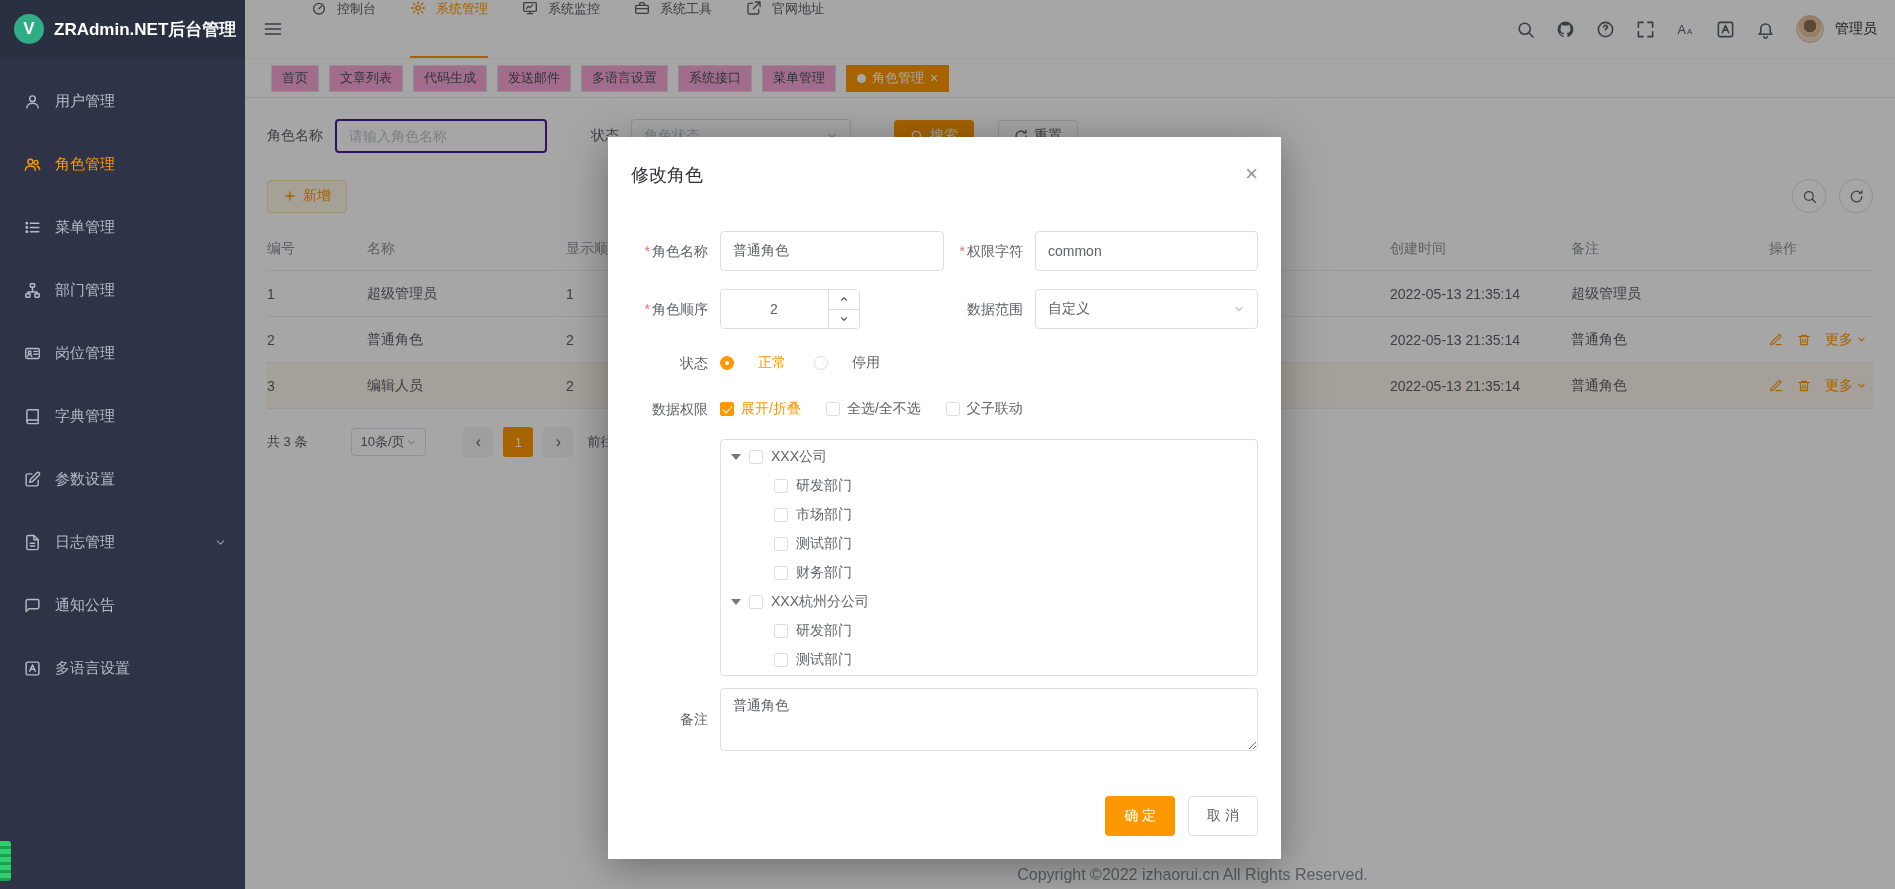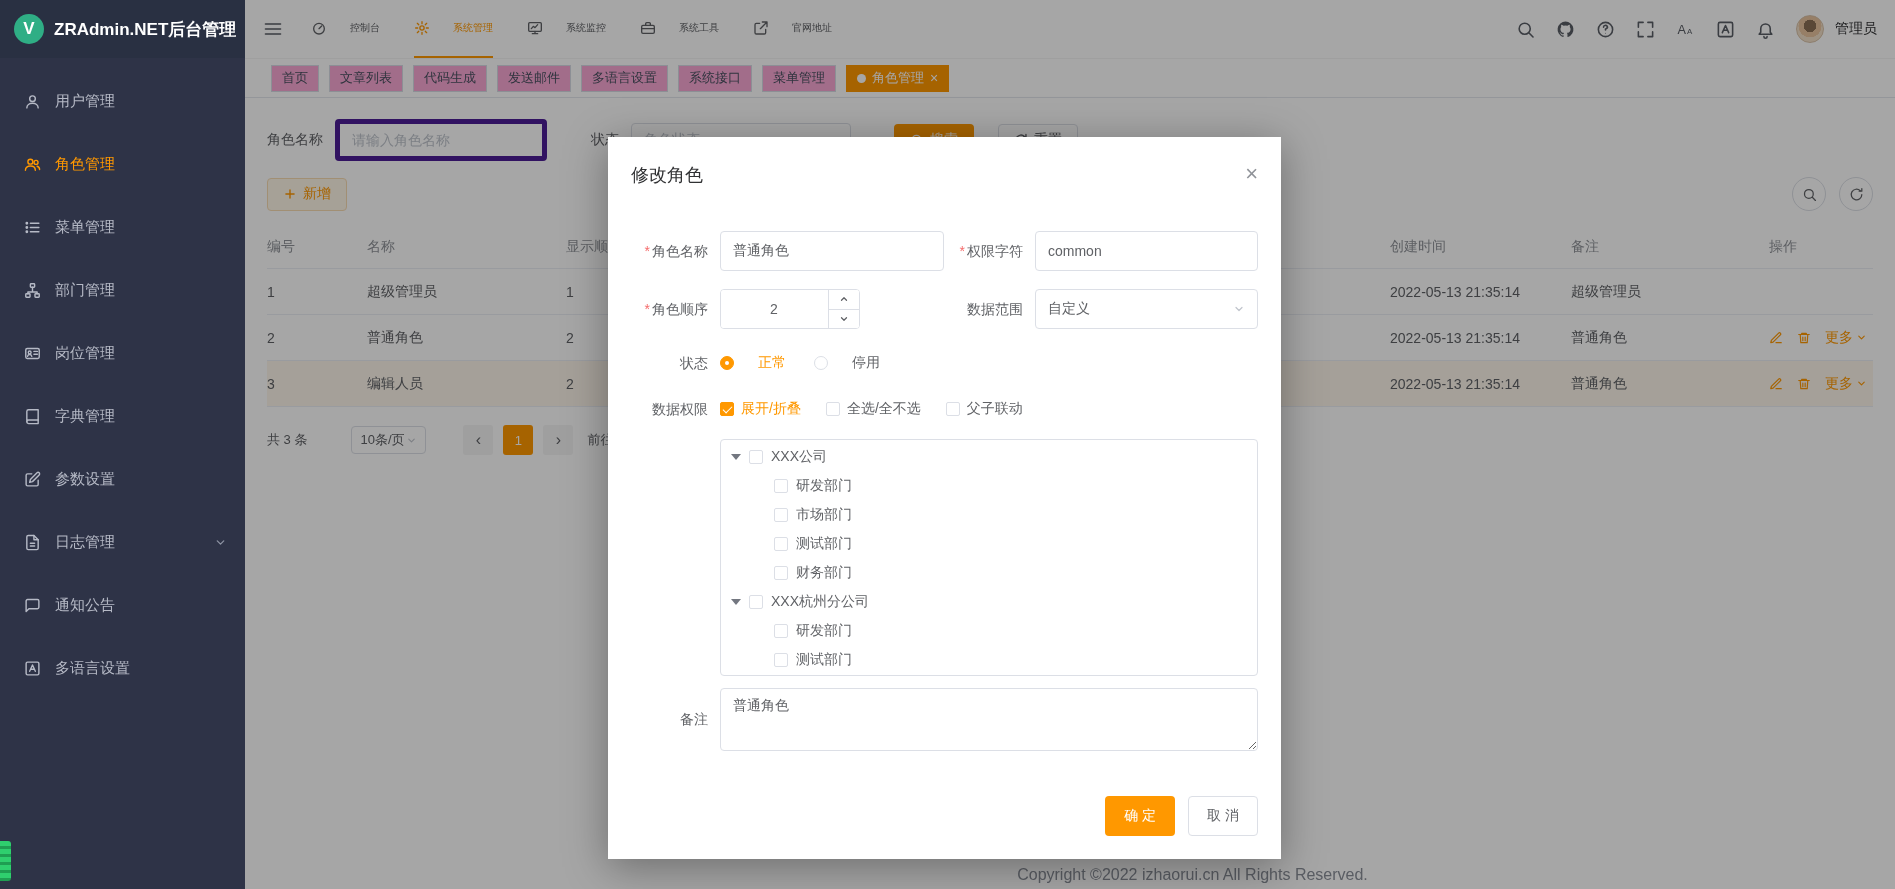--- a/index.html
+++ b/index.html
@@ -17,50 +17,50 @@
 .menu-item .ic{width:17px;height:17px;flex:none}
 .menu-item.active{color:var(--accent,#ff9800)}
 .menu-item .grow{flex:1}
 .menu-item .chev{width:13px;height:13px;color:#8d93a3}
 
 
 .main{margin-left:245px;height:100%;position:relative}
 .topbar{height:58px;display:flex;align-items:center;padding:0 18px;background:#fff}
 .burger{width:20px;height:20px;color:#5a5e66;margin-right:28px;cursor:pointer}
 .nav{display:flex;align-items:stretch;gap:34px;height:100%}
-.nav-item{display:flex;align-items:center;gap:23px;font-size:10px;color:#606266;cursor:pointer;border-bottom:2px solid transparent}
+.nav-item{display:flex;gap:10px;font-size:13px;color:#606266;cursor:pointer;border-bottom:2px solid transparent}
 .nav-item .ic{width:16px;height:16px}
 .nav-item.active{color:var(--accent,#ff9800);border-bottom-color:var(--accent,#ff9800)}
 .top-tools{margin-left:auto;display:flex;align-items:center;gap:21px}
 .tool-icon{width:19px;height:19px;color:#5a5e66;cursor:pointer}
 .avatar{width:28px;height:28px;border-radius:50%;border:1px solid #d9c2a8;background:radial-gradient(circle at 50% 38%,#8a6f55 0 30%,#e8c39e 31% 55%,#f1dfc8 56% 100%);cursor:pointer}
 .user-name{font-size:14px;color:#303133;margin-left:-10px;cursor:pointer}
 
 
 .tabbar{height:40px;display:flex;align-items:center;gap:10px;padding-left:26px;background:#fff;border-bottom:1px solid #e4e7ed;border-top:1px solid #f4f4f5}
 .tag{height:27px;display:flex;align-items:center;gap:6px;padding:0 10px;border:1px solid #d8dce5;background:#f9a8d4;font-size:13px;color:#495060;cursor:pointer;white-space:nowrap}
 .tag.active{background:var(--accent,#ff9800);border-color:var(--accent,#ff9800);color:#fff}
 .tag .dot{width:9px;height:9px;border-radius:50%;background:#fff}
 .tag .x{font-size:14px;line-height:1;cursor:pointer}
 
 
 .content{position:relative;padding:21px 22px 0}
 .filter-bar{display:flex;align-items:center}
 .f-label{color:#606266;margin-right:12px;white-space:nowrap}
-.text-input{width:212px;height:42px;border:5px solid #4c1d95;border-radius:4px;padding:0 12px;font-size:14px;color:#606266;font-family:inherit;outline:none}
+.text-input{width:212px;height:34px;border:2px solid #4c1d95;border-radius:4px;padding:0 12px;font-size:14px;color:#606266;font-family:inherit;outline:none}
 ::placeholder{color:#bfc4cc}
 .sel{width:220px;height:34px;border:1px solid #dcdfe6;border-radius:4px;padding:0 12px;display:flex;align-items:center;justify-content:space-between;color:#bfc4cc;background:#fff;cursor:pointer}
 .sel .chev{width:12px;height:12px;color:#c0c4cc}
 .ml44{margin-left:44px}.ml24{margin-left:24px}.ml43{margin-left:43px}
 .btn{height:33px;padding:0 15px;border-radius:4px;display:inline-flex;align-items:center;gap:6px;font-size:14px;cursor:pointer;border:1px solid transparent;white-space:nowrap}
 .btn .ic{width:14px;height:14px}
 .btn-primary{background:var(--accent,#ff9800);color:#fff}
 .btn-plain{background:#fff;border-color:#dcdfe6;color:#606266}
 .btn-soft{background:#fff7e8;border-color:#f8dcb3;color:var(--accent,#ff9800)}
-.toolbar{margin-top:16px;display:flex;align-items:center}
+.toolbar{margin-top:26px;display:flex;align-items:center}
 .toolbar .right{margin-left:auto;display:flex;gap:13px}
 .mini-circle{width:34px;height:34px;border-radius:50%;border:1px solid #dcdfe6;display:flex;align-items:center;justify-content:center;color:#606266;background:#fff;cursor:pointer}
 .mini-circle .ic{width:15px;height:15px}
 
 
 .table{margin-top:14px;width:100%}
 .tr{display:flex;align-items:center;height:46px;border-bottom:1px solid #ebeef5}
 .tr.head{height:44px;color:#909399}
 .tr.hl{background:var(--row_highlight,#fdf6ec)}
 .c1{width:100px}.c2{width:199px}.c3{width:682px}.c4{width:142px}.c5{width:181px}.c6{width:198px}

